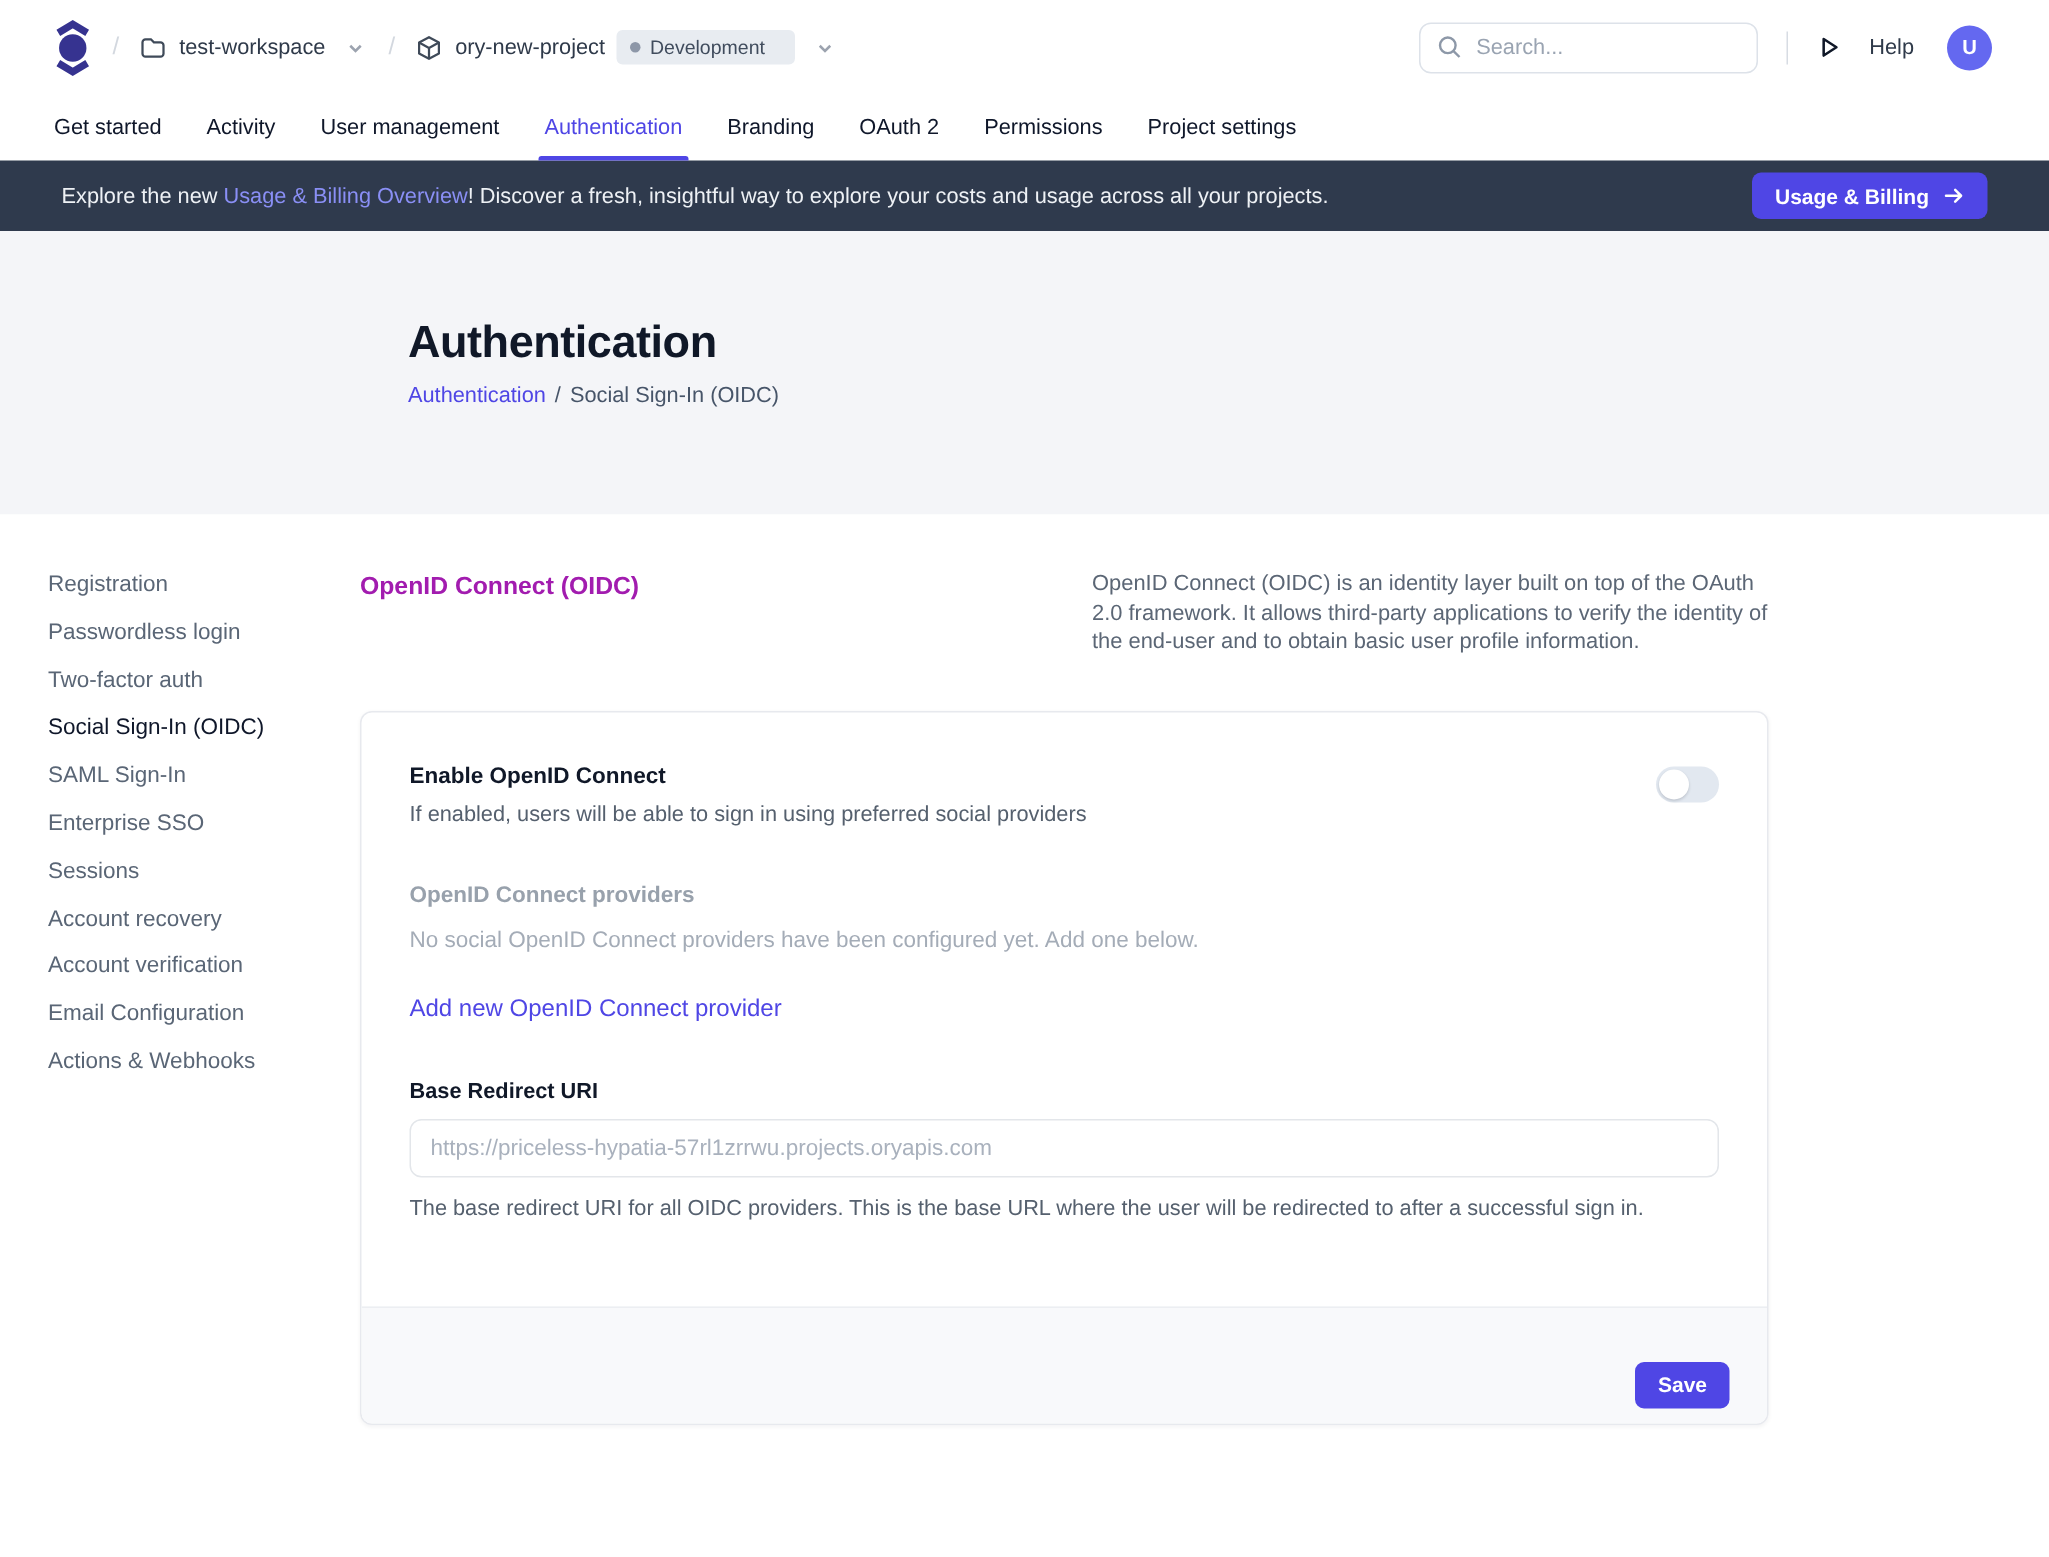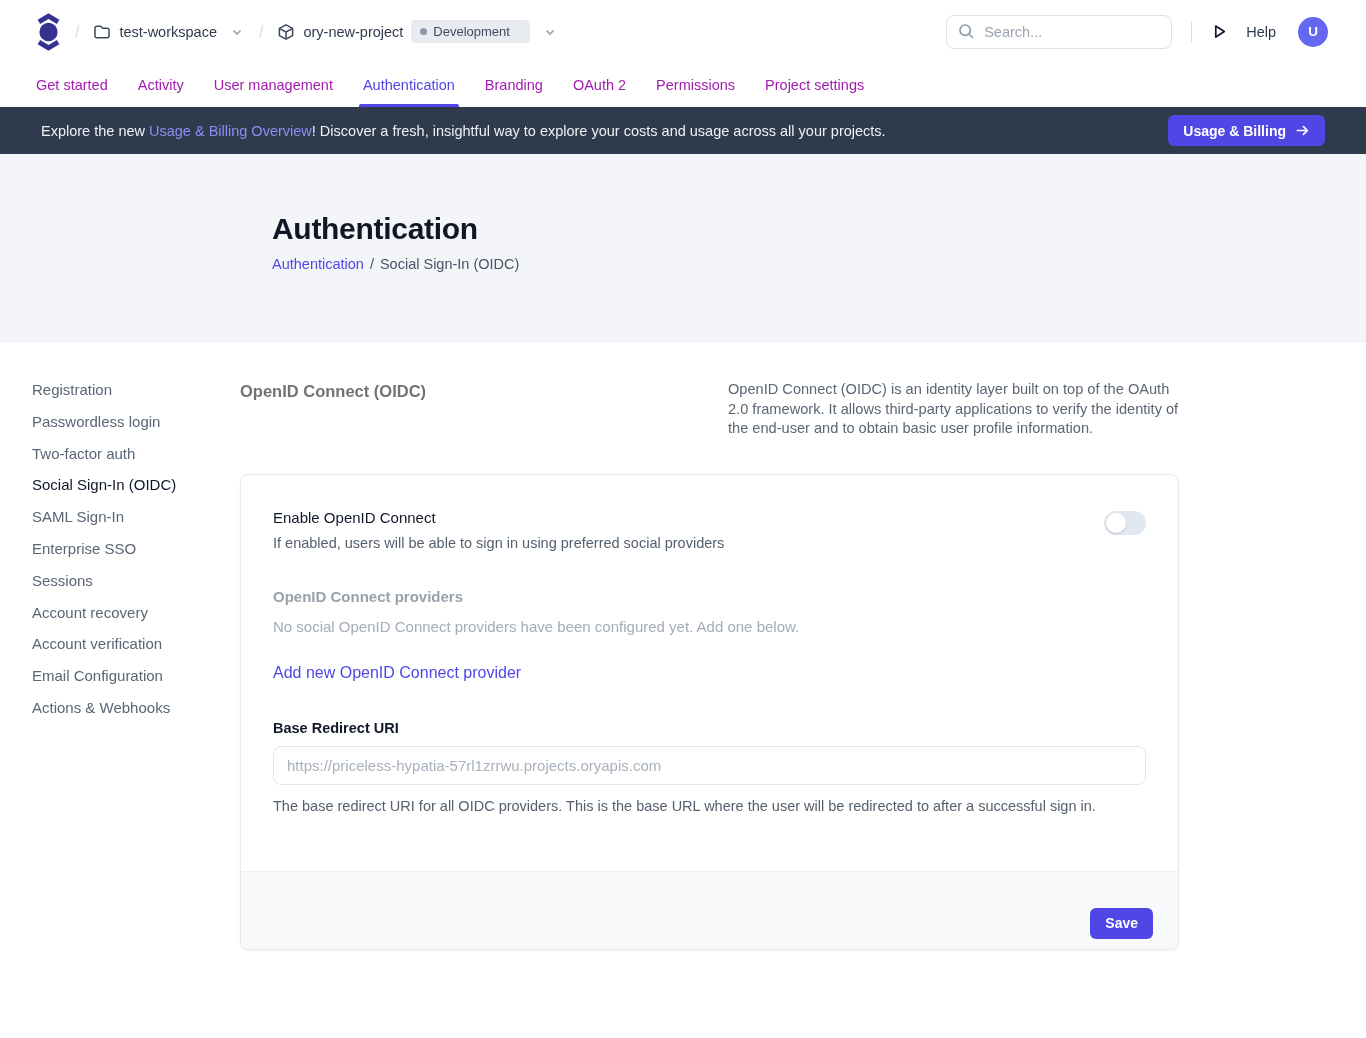--- a/index.html
+++ b/index.html
@@ -16,21 +16,21 @@
   .topbar-right { margin-left:auto; display:flex; align-items:center; }
   .searchbox { display:flex; align-items:center; gap:9px; width:226px; height:34px; border:1px solid #dde2e9; border-radius:8px; padding:0 11px; }
   .searchbox input { border:none; outline:none; flex:1; font-size:14.5px; color:#2f3a4a; font-family:"Liberation Sans",sans-serif; background:transparent; }
   .searchbox input::placeholder { color:#9aa4b2; }
   .vdivider { width:1px; height:22px; background:#d7dce3; margin:0 19px; }
   .help { font-size:14.5px; color:#2f3a4a; margin:0 22px 0 18px; cursor:pointer; }
   .avatar { width:30px; height:30px; border-radius:50%; background:#6468f0; color:#fff; font-size:13.5px; font-weight:600; display:flex; align-items:center; justify-content:center; cursor:pointer; }
 
   
   .tabs { height:44px; display:flex; align-items:stretch; gap:30px; padding:0 36px; background:#fff; }
-  .tab { display:flex; align-items:center; font-size:14.5px; color:#a21caf; cursor:pointer; position:relative; text-decoration:none; }
+  .tab { display:flex; align-items:center; font-size:14.5px; color:#0f172a; cursor:pointer; position:relative; text-decoration:none; }
   .tab.active { color:#4f46e5; font-weight:500; }
   .tab.active::after { content:""; position:absolute; left:-4px; right:-4px; bottom:0; height:3px; background:#4f46e5; border-radius:2px 2px 0 0; }
 
   
   .banner { height:47px; background:#2f3a4d; display:flex; align-items:center; padding:0 41px; font-size:14.5px; color:#eef1f5; }
   .banner .blink { color:#8a8ff5; cursor:pointer; }
   .banner-btn { margin-left:auto; display:flex; align-items:center; gap:9px; height:31px; padding:0 15px; background:#4f46e5; border:none; border-radius:6px; color:#fff; font-size:14px; font-weight:600; font-family:"Liberation Sans",sans-serif; cursor:pointer; }
 
   
   .hero { height:189px; background:#f4f5f8; padding:58px 0 0 272px; }
@@ -40,28 +40,28 @@
   .breadcrumb .bc-sep { margin:0 6px; color:#475569; }
 
   
   .content { display:flex; background:#fff; }
   .sidebar { width:240px; padding:37px 0 0 32px; flex:none; }
   .side-item { display:block; font-size:15px; color:#5a6676; height:31.8px; line-height:20px; cursor:pointer; }
   .side-item.active { color:#0f172a; font-weight:500; }
 
   .main { width:939px; padding-top:37px; }
   .section-head { display:flex; justify-content:space-between; align-items:flex-start; }
-  .section-title { font-size:16.5px; font-weight:700; color:#737373; padding-top:2px; }
+  .section-title { font-size:16.5px; font-weight:700; color:#a21caf; padding-top:2px; }
   .section-desc { width:451px; font-size:14.6px; line-height:19.5px; color:#5b6675; }
 
   
   .card { margin-top:35px; border:1px solid #e7e9ee; border-radius:8px; background:#fff; box-shadow:0 1px 3px rgba(16,24,40,.05); overflow:hidden; }
   .card-body { padding:34px 32px 0 32px; }
   .enable-row { display:flex; justify-content:space-between; align-items:flex-start; }
-  .field-title { font-size:15px; font-weight:400; color:#101828; }
+  .field-title { font-size:15px; font-weight:700; color:#101828; }
   .field-sub { margin-top:9px; font-size:14.5px; color:#55606e; }
   .toggle { width:42px; height:24px; background:#e2e8f0; border-radius:12px; position:relative; cursor:pointer; flex:none; margin-top:2px; }
   .toggle .knob { position:absolute; top:2px; left:2px; width:20px; height:20px; background:#fff; border-radius:50%; box-shadow:0 1px 2px rgba(16,24,40,.18); }
   .muted-label { margin-top:37px; font-size:15px; font-weight:600; color:#98a1ac; }
   .muted-text { margin-top:13px; font-size:15px; color:#a4acb7; }
   .add-link { display:inline-block; margin-top:29px; font-size:16px; font-weight:500; color:#4f46e5; text-decoration:none; cursor:pointer; }
   .uri-label { margin-top:38px; font-size:14.5px; font-weight:700; color:#101828; }
   .uri-input { margin-top:10px; width:100%; height:39px; border:1px solid #e3e6ea; border-radius:8px; padding:0 13px; font-size:15px; color:#2f3a4a; font-family:"Liberation Sans",sans-serif; outline:none; }
   .uri-input::placeholder { color:#a9b1bd; }
   .helper { margin-top:13px; font-size:14.5px; color:#55606e; }

